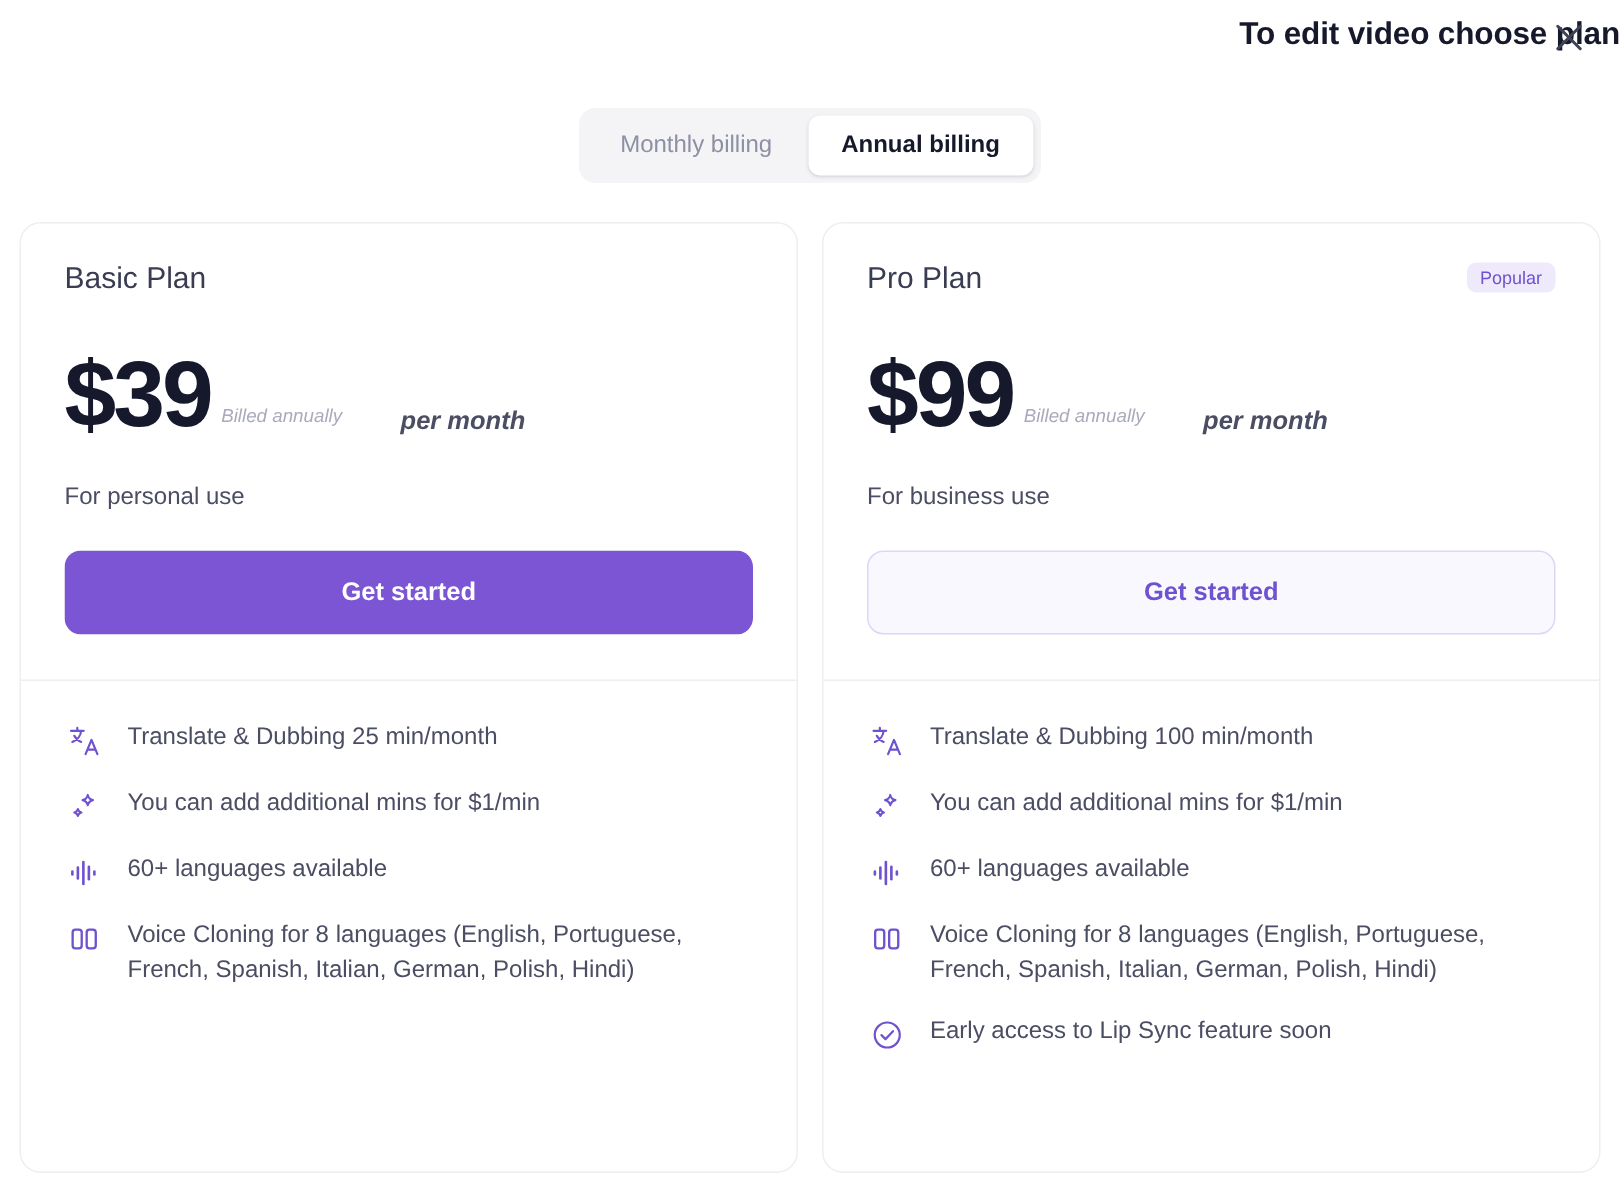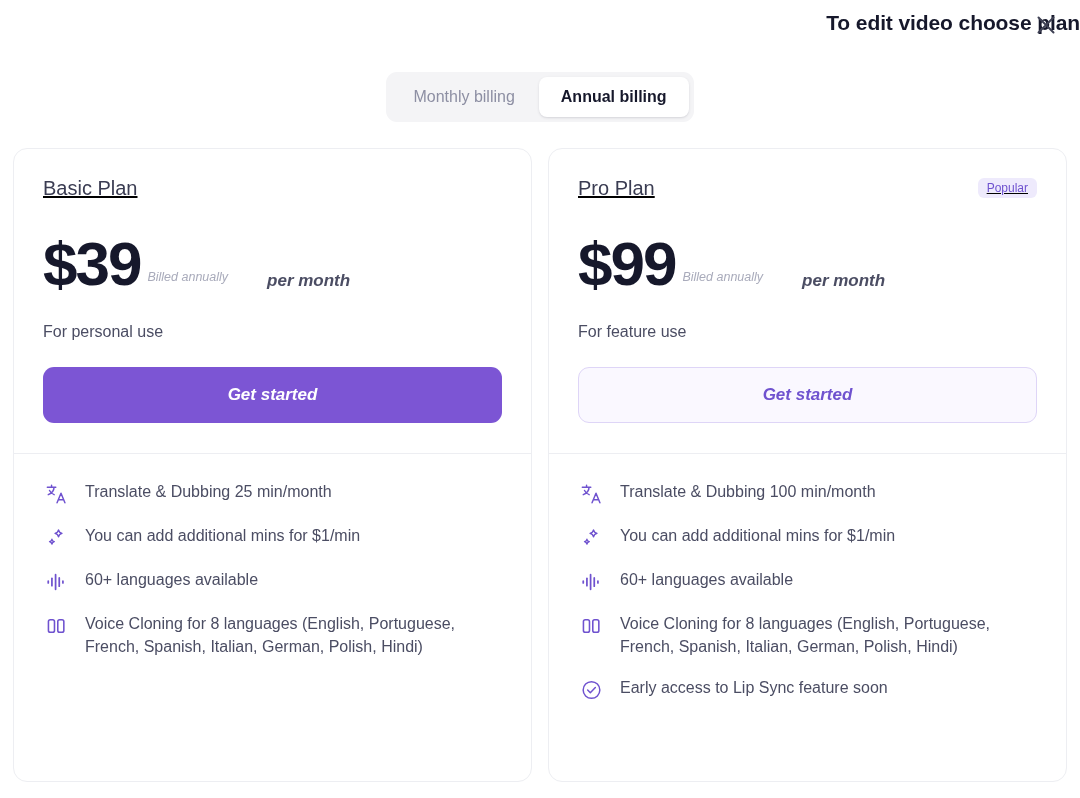--- a/index.html
+++ b/index.html
@@ -105,24 +105,23 @@
     flex-direction: column;
     min-height: 634px;
   }
 
   .plan-top {
     padding: 26px 29px 30px 29px;
   }
 
   .plan-name-row {
     display: flex;
-    align-items: center;
+    align-items: flex-start;
     justify-content: space-between;
     height: 26px;
-    text-decoration: underline;
   }
 
   .plan-name {
     font-size: 20px;
     font-weight: 500;
     color: #3a3c52;
   }
 
   .popular-badge {
     font-size: 12px;
@@ -182,21 +181,20 @@
     width: 100%;
     margin-top: 26px;
     padding: 17px 10px;
     border-radius: 11px;
     font-size: 17px;
     font-weight: 600;
     text-align: center;
     cursor: pointer;
     font-family: "Liberation Sans", sans-serif;
     border: 1px solid transparent;
-    font-style: italic;
   }
 
   .cta-primary {
     background: #7c55d4;
     color: #ffffff;
   }
 
   .cta-secondary {
     background: #faf8ff;
     color: #6f52cf;
@@ -340,21 +338,21 @@
         </div>
 
         <div class="price-row">
           <div class="price-amount">$99</div>
           <div class="price-meta">
             <div class="price-billed">Billed annually</div>
             <div class="price-period">per month</div>
           </div>
         </div>
 
-        <div class="plan-audience">For feature use</div>
+        <div class="plan-audience">For business use</div>
 
         <button class="cta-button cta-secondary">Get started</button>
       </div>
 
       <div class="plan-divider"></div>
 
       <div class="features">
 
         <div class="feature">
           <span class="feature-icon">

